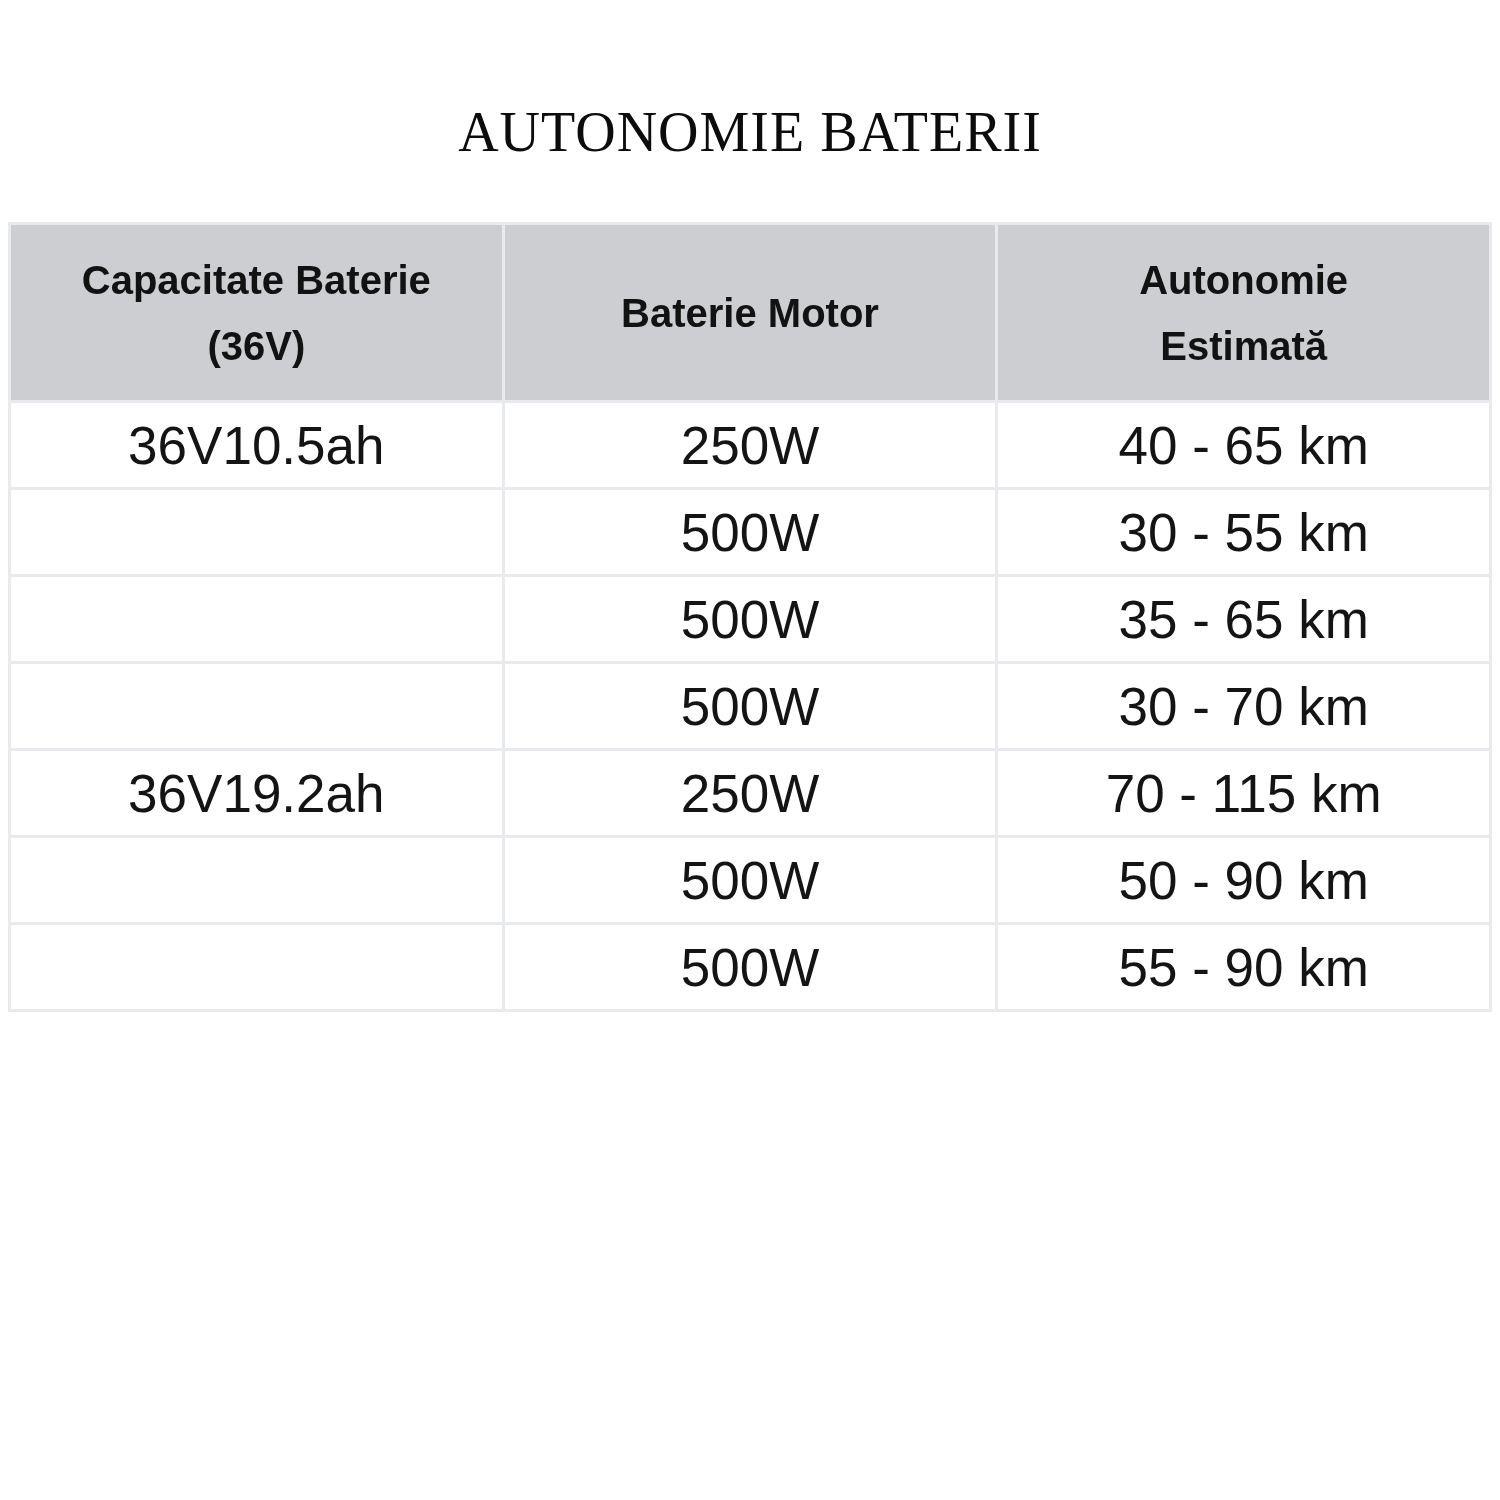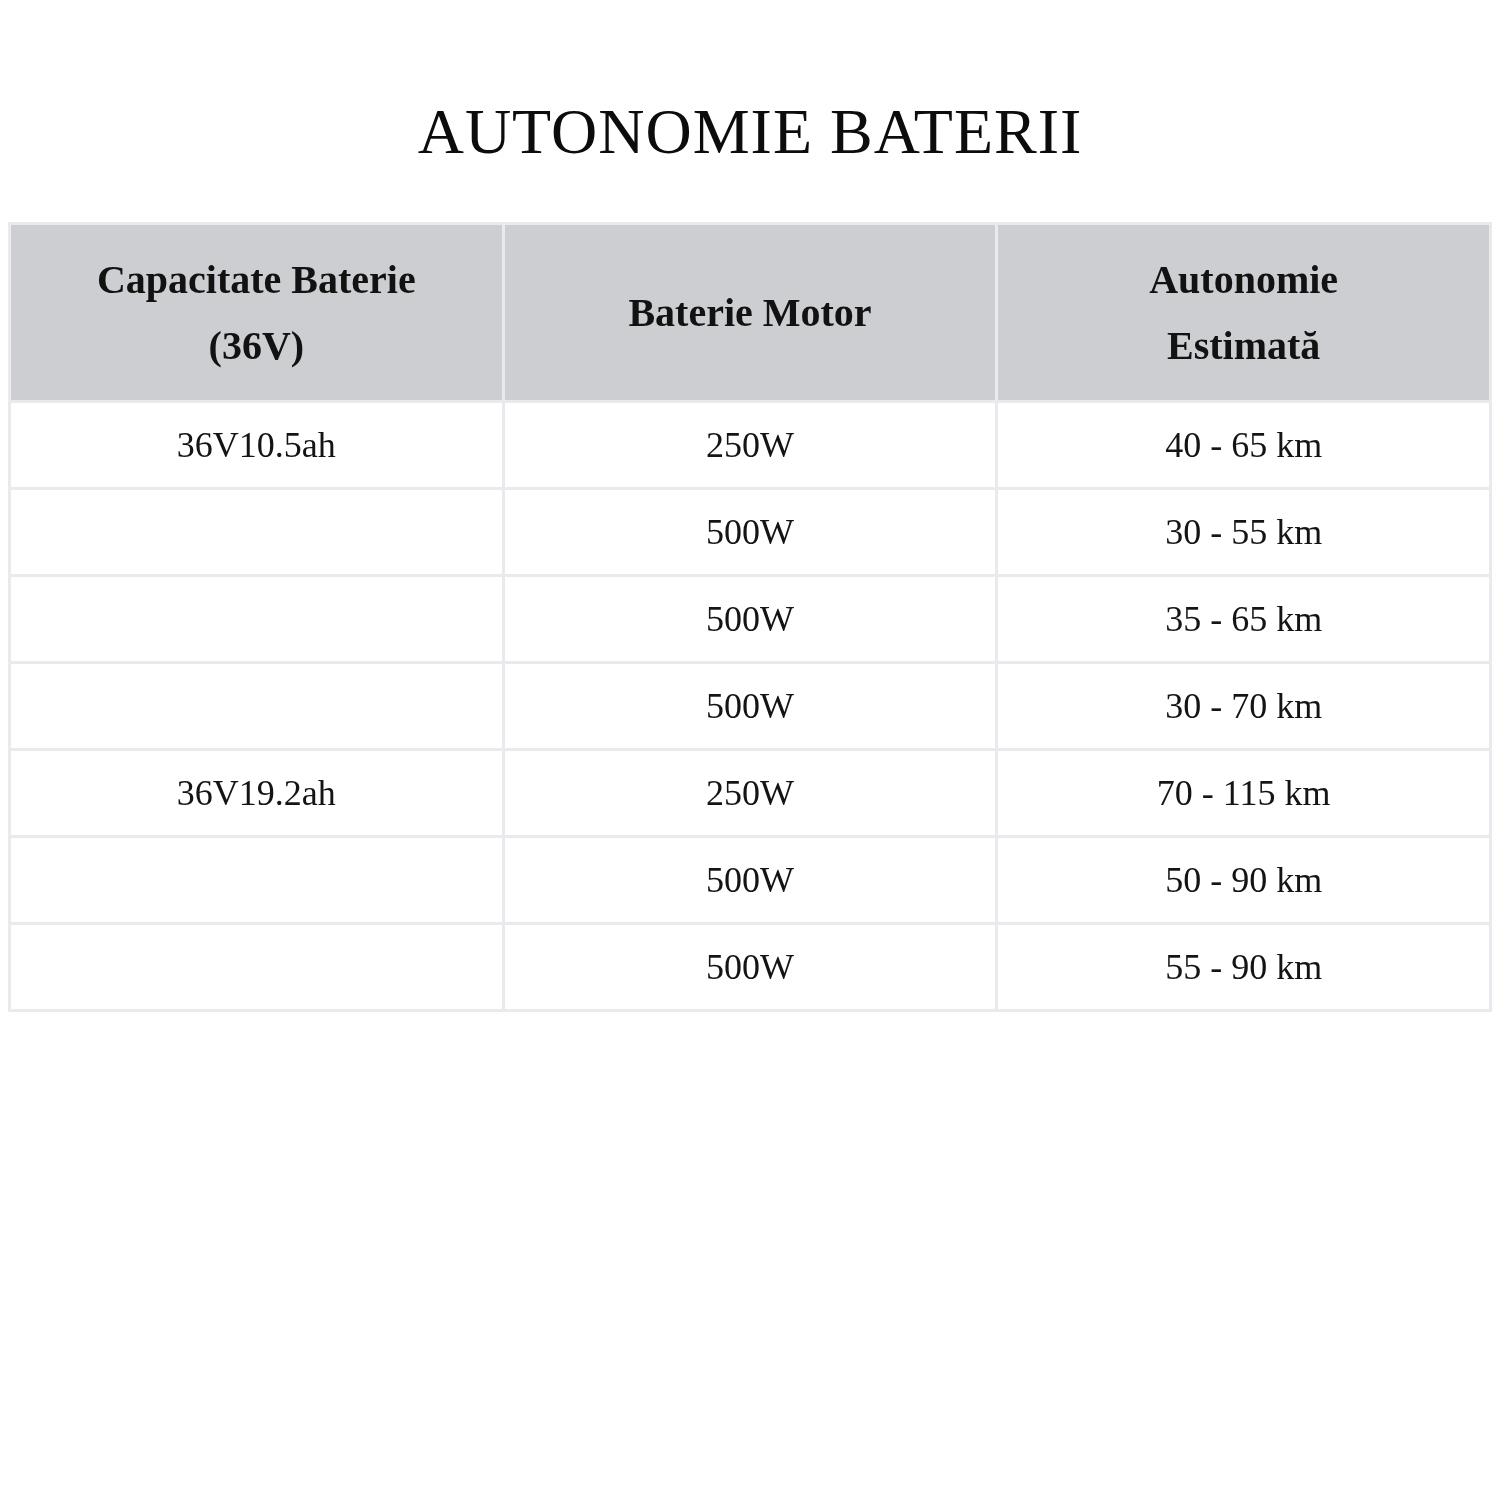--- a/index.html
+++ b/index.html
@@ -14,51 +14,50 @@
     height: 1500px;
     background: #ffffff;
     font-family: "Liberation Sans", "DejaVu Sans", sans-serif;
     color: var(--text);
     overflow: hidden;
   }
   .page-title {
     margin-top: 97px;
     font-family: "Liberation Serif", "DejaVu Serif", serif;
     font-weight: 400;
-    font-size: 64px;
+    font-size: 56px;
     line-height: 70px;
     letter-spacing: 1px;
     text-align: center;
     color: #0c0c0c;
   }
   table.spec-table {
     width: 1484px;
     margin: 55px 8px 0 8px;
     border-collapse: collapse;
     table-layout: fixed;
-    font-family: Liberation Serif, serif;
   }
   .spec-table th, .spec-table td {
     border: 3px solid var(--border);
     text-align: center;
     vertical-align: middle;
     width: 33.33%;
   }
   .spec-table th {
     background: var(--header-bg);
     height: 178px;
     font-size: 40px;
     font-weight: 700;
     line-height: 66px;
     color: #121212;
   }
   .spec-table td {
     background: var(--row-bg);
     height: 87px;
-    font-size: 36px;
+    font-size: 53px;
     font-weight: 400;
     color: var(--text);
   }
 </style>
 </head>
 <body>
 
 <h1 class="page-title">AUTONOMIE BATERII</h1>
 
 <table class="spec-table">

